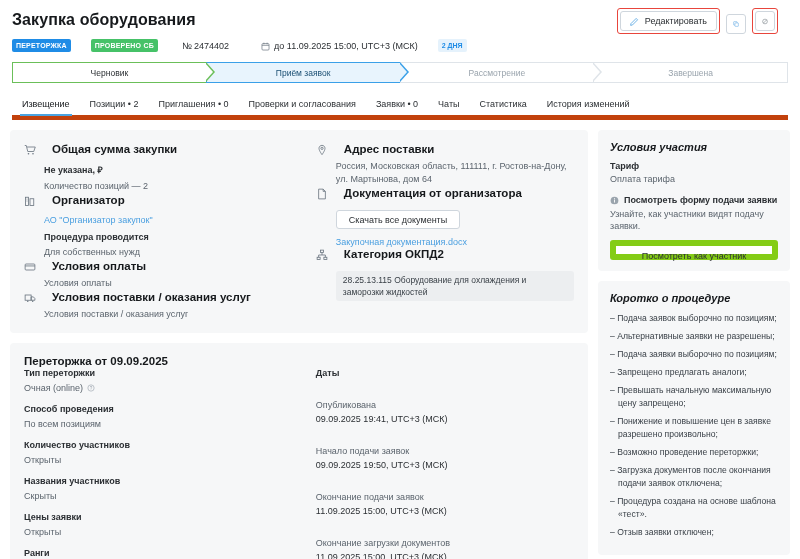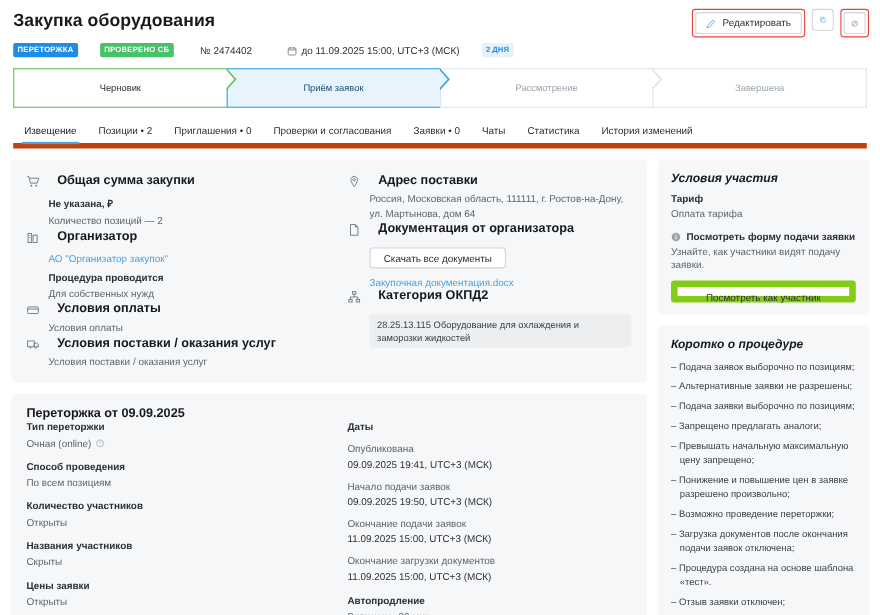--- a/index.html
+++ b/index.html
@@ -20,29 +20,29 @@
   .badge { font-size: 7px; font-weight: 700; letter-spacing: .2px; padding: 2px 4px 2px 4px;
            border-radius: 2px; color:#fff; text-transform: uppercase; line-height: 9px; }
   .badge-blue { background: #1f8ce6; }
   .badge-green { background: #46c268; }
   .meta-num { font-size: 9px; color:#2b2f33; margin-left: 4px; }
   .meta-date { font-size: 9px; color:#2b2f33; display:flex; align-items:flex-end; gap:4px; margin-left: 12px;}
   .cal-ico { display:inline-block; width:9px; height:9px; }
   .badge-days { font-size: 7px; font-weight:700; color:#1f8ce6; background:#e5f2fc;
                 padding: 2px 4px; border-radius: 2px; text-transform: uppercase; line-height:9px; }
 
-  .header-actions { position: absolute; right: 10px; top: 8px; display: flex; align-items: flex-start; gap: 6px; }
+  .header-actions { position: absolute; right: 22px; top: 8px; display: flex; align-items: flex-end; gap: 6px; }
   .hl-box { border: 1px solid #e8453c; padding: 2px; border-radius: 3px; display:flex; align-items:center; }
   .btn-edit { display:flex; align-items:center; gap:6px; background:#fff; border:1px solid #cfd6dd;
               border-radius:3px; height:20px; padding:0 9px; font-size:9px; color:#2b2f33; cursor:pointer; }
   .icon-btn { width:20px; height:20px; border:1px solid #cfd6dd; border-radius:3px; background:#fff;
               display:flex; align-items:center; justify-content:center; cursor:pointer; }
 
   
-  .stepper { display:flex; margin: 10px 12px 0 12px; height: 36px; }
+  .stepper { display:flex; margin: 10px 12px 0 12px; height: 21px; }
   .step { flex:1; position:relative; display:flex; align-items:center; justify-content:center;
           font-size:8.5px; border:1px solid #dfe4e9; border-right:none; background:#fff; color:#9aa4ad; }
   .step:last-child { border-right:1px solid #dfe4e9; }
   .step.done { border-color:#6bbf59; color:#2b2f33; }
   .step.active { background:#e8f4fd; border-color:#3aa0e8; color:#1b4f73; font-weight:400; }
   .step .arrow { position:absolute; right:-9px; top:-1px; width:0; height:0; z-index:3;
                  border-top:10px solid transparent; border-bottom:10px solid transparent; }
   .step.done .arrow { border-left:9px solid #6bbf59; }
   .step.active .arrow { border-left:9px solid #3aa0e8; }
   .step .arrow-in { position:absolute; right:-7px; top:0; width:0; height:0; z-index:4;
@@ -80,21 +80,21 @@
                  border:1px solid #cfd6dd; border-radius:3px; height:19px; padding:0 12px;
                  font-size:9px; color:#2b2f33; cursor:pointer; margin-top:8px; }
   .chip { display:inline-block; background:#eceef0; border-radius:3px; padding:3px 7px;
           font-size:8.5px; color:#3a4148; margin-top:8px; line-height:12px; }
 
   
   .card-title { font-size:11.5px; font-weight:700; color:#16191c; }
   .field { margin-bottom: 9px; }
   .field-label { font-size:9px; font-weight:700; color:#2b2f33; line-height:12px; }
   .field-value { font-size:9px; color:#5b646d; margin-top:3px; line-height:12px; display:flex; align-items:center; gap:4px;}
-  .dates-label { font-size:9px; color:#5b646d; margin-top:8px; line-height:12px; }
+  .dates-label { font-size:9px; color:#5b646d; margin-top:20px; line-height:12px; }
   .dates-value { font-size:9px; color:#2b2f33; margin-top:2px; line-height:12px; }
 
   
   .side-card { background:#f6f7f8; border-radius:4px; padding:11px 12px; }
   .side-card + .side-card { margin-top: 10px; }
   .side-title { font-size:11px; font-weight:700; color:#16191c; margin-bottom:8px;font-style:italic; }
   .side-label { font-size:9px; font-weight:700; color:#2b2f33; }
   .side-val { font-size:9px; color:#5b646d; margin-top:3px; }
   .side-note-row { display:flex; align-items:center; gap:5px; margin-top:11px; }
   .side-note-title { font-size:9px; font-weight:700; color:#2b2f33; }

